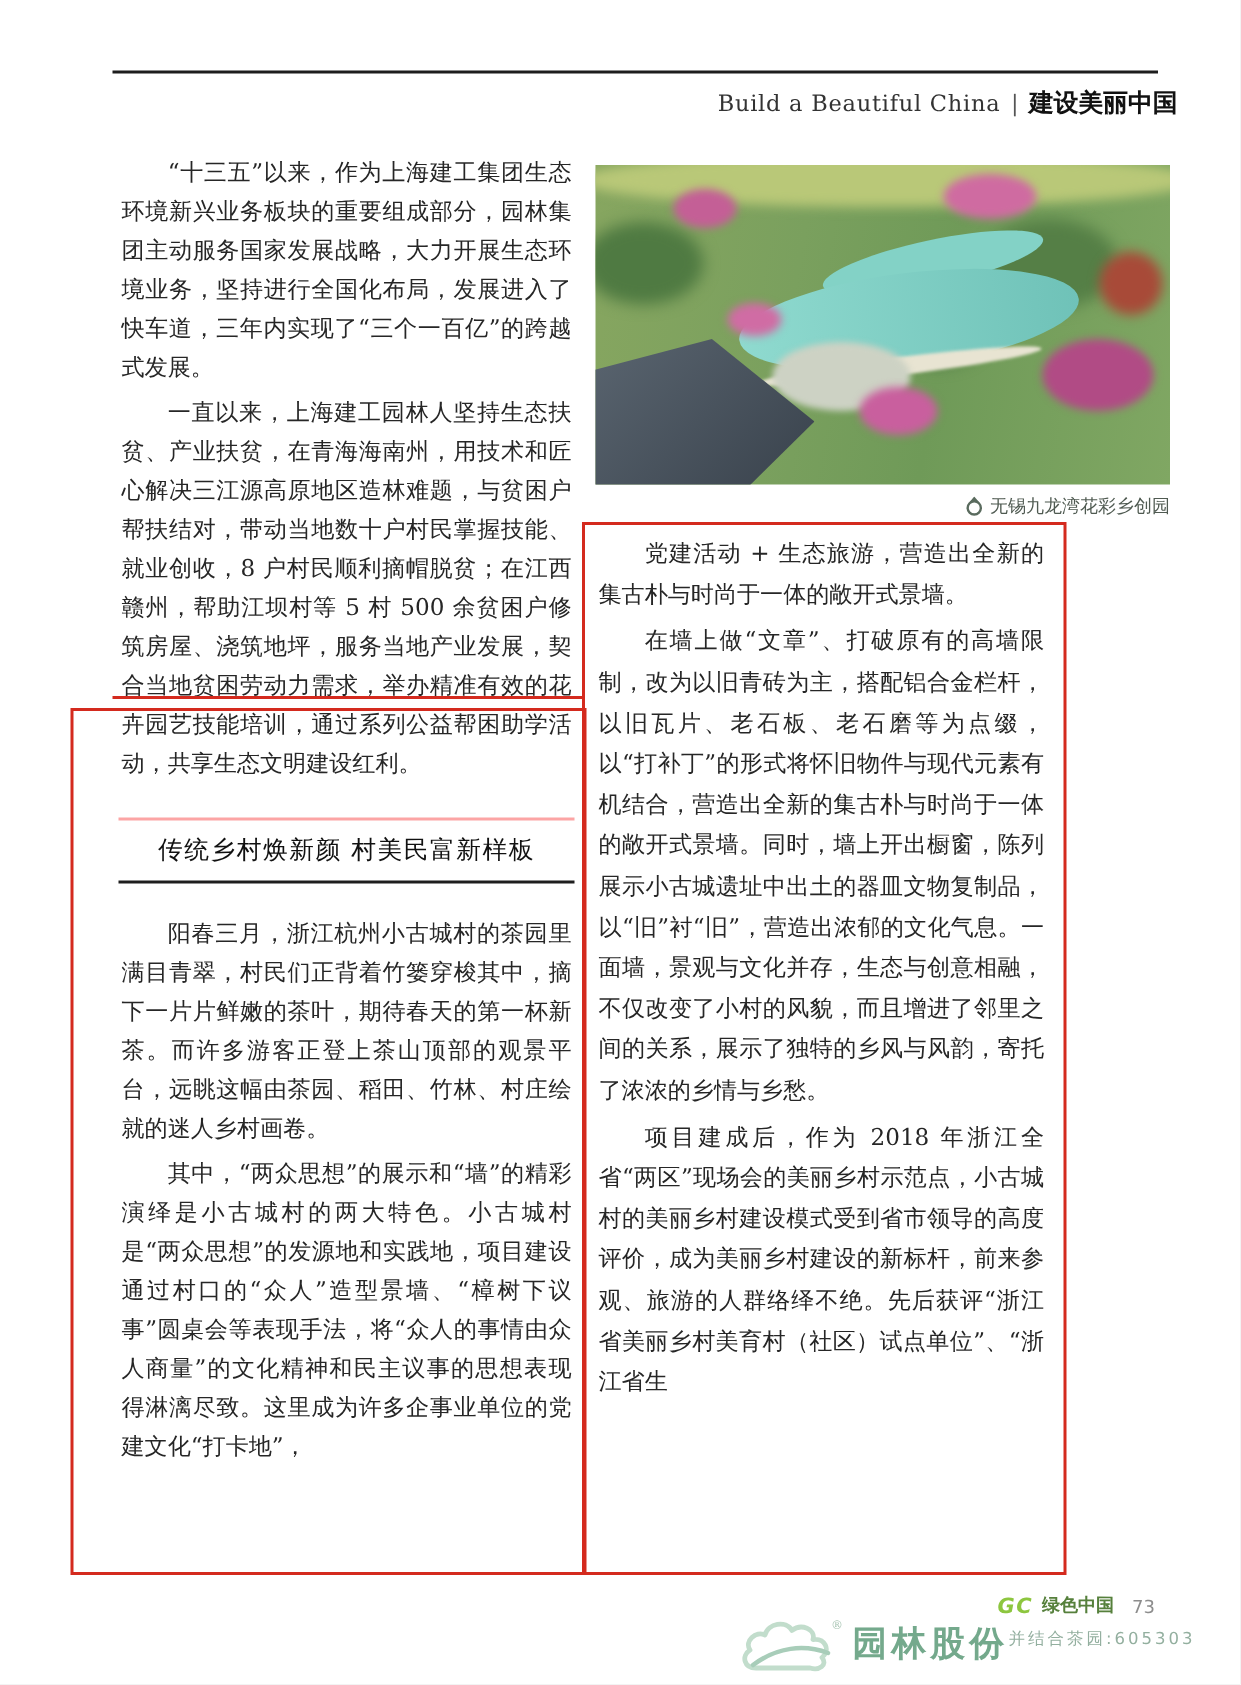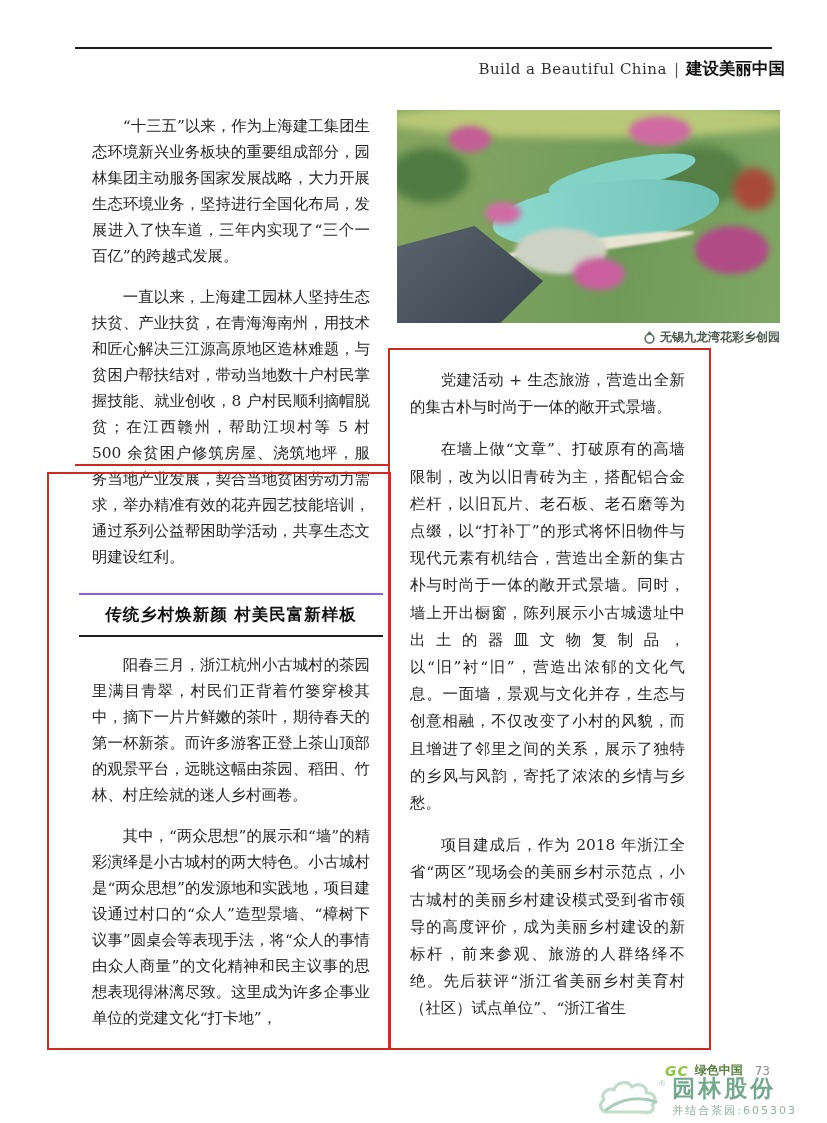--- a/index.html
+++ b/index.html
@@ -29,48 +29,48 @@
   .b-pink1{left:52px;top:16px;width:42px;height:26px;background:#c45f96;filter:blur(3px);}
   .b-pink2{left:232px;top:6px;width:62px;height:30px;background:#cf6ba1;filter:blur(3px);}
   .b-pink3{left:298px;top:116px;width:74px;height:48px;background:#b14b85;filter:blur(3px);}
   .b-pink4{left:176px;top:148px;width:52px;height:32px;background:#c95f9e;filter:blur(3px);}
   .b-pink5{left:88px;top:92px;width:36px;height:22px;background:#d06ca4;filter:blur(3px);}
   .b-red1{left:336px;top:58px;width:42px;height:42px;background:#a84a38;filter:blur(4px);}
   .b-roof{position:absolute;left:-6px;top:116px;width:152px;height:100px;border-radius:0;
           background:linear-gradient(135deg,#5a6570,#39424c);
           clip-path:polygon(0 22%,55% 0,100% 55%,70% 100%,0 100%);}
   .photo-caption{position:absolute;top:329px;right:47px;font-family:"DejaVu Sans","Liberation Sans",sans-serif;
-                 font-size:12px;color:#4f5a51;display:flex;align-items:center;gap:4px;font-weight:bold;}
+                 font-size:12px;color:#4f5a51;display:flex;align-items:center;gap:4px;}
 
   
   .col-left{position:absolute;left:77px;top:98px;width:308px;font-size:15.4px;line-height:26px;
             text-align:justify;}
   .col-right{position:absolute;left:395px;top:352px;width:305px;font-size:15.4px;line-height:27.2px;
              text-align:justify;}
-  .col-left p,.col-right p{margin:15px;text-indent:2em;}
-  .section-head{margin:23px 2px 8px;border-top:2px solid #8b5cf6;border-bottom:2px solid #1e1e1e;
+  .col-left p,.col-right p{margin:4px;text-indent:2em;}
+  .section-head{margin:23px 2px 20px;border-top:2px solid #fca5a5;border-bottom:2px solid #1e1e1e;
                 padding:7px 0;text-align:center;text-indent:0;
-                font-family:"DejaVu Sans","Liberation Sans",sans-serif;font-weight:700;
+                font-family:"DejaVu Sans","Liberation Sans",sans-serif;font-weight:400;
                 font-size:16.5px;letter-spacing:1px;color:#111;}
   .u-red{border-bottom:2px solid #d42a1e;padding-bottom:1px;}
 
   
   .anno{position:absolute;border:2px solid #d42a1e;pointer-events:none;background:transparent;}
   .box-left{left:47px;top:472px;width:340px;height:574px;}
   .box-right{left:388px;top:348px;width:319px;height:698px;}
   .red-line{position:absolute;left:75px;top:464px;width:313px;height:0;border-top:2px solid #d42a1e;pointer-events:none;}
 
   
   .footer-gc{position:absolute;top:1062px;right:57px;display:flex;align-items:center;gap:6px;
              font-family:"DejaVu Sans","Liberation Sans",sans-serif;white-space:nowrap;}
   .gc-mark{font-weight:700;font-style:italic;font-size:14px;color:#8dc63f;letter-spacing:1px;}
   .gc-brand{font-weight:700;font-size:12px;color:#56803c;}
   .gc-page{font-size:12px;color:#8d8d8d;margin-left:6px;}
   .footer-logo{position:absolute;top:1072px;right:30px;display:flex;align-items:center;gap:4px;}
-  .logo-text{display:flex;flex-direction:column;font-family:"DejaVu Sans","Liberation Sans",sans-serif;}
+  .logo-text{display:flex;flex-direction:row;font-family:"DejaVu Sans","Liberation Sans",sans-serif;}
   .logo-name{font-size:23px;font-weight:700;color:#74a98c;letter-spacing:3px;line-height:26px;}
   .logo-stock{font-size:11px;color:#93af9f;letter-spacing:2px;margin-top:2px;}
   .reg{font-size:8px;color:#a9c5b4;vertical-align:top;}
 </style>
 </head>
 <body>
 
 <div class="page">
 
   <div class="top-rule"></div>

